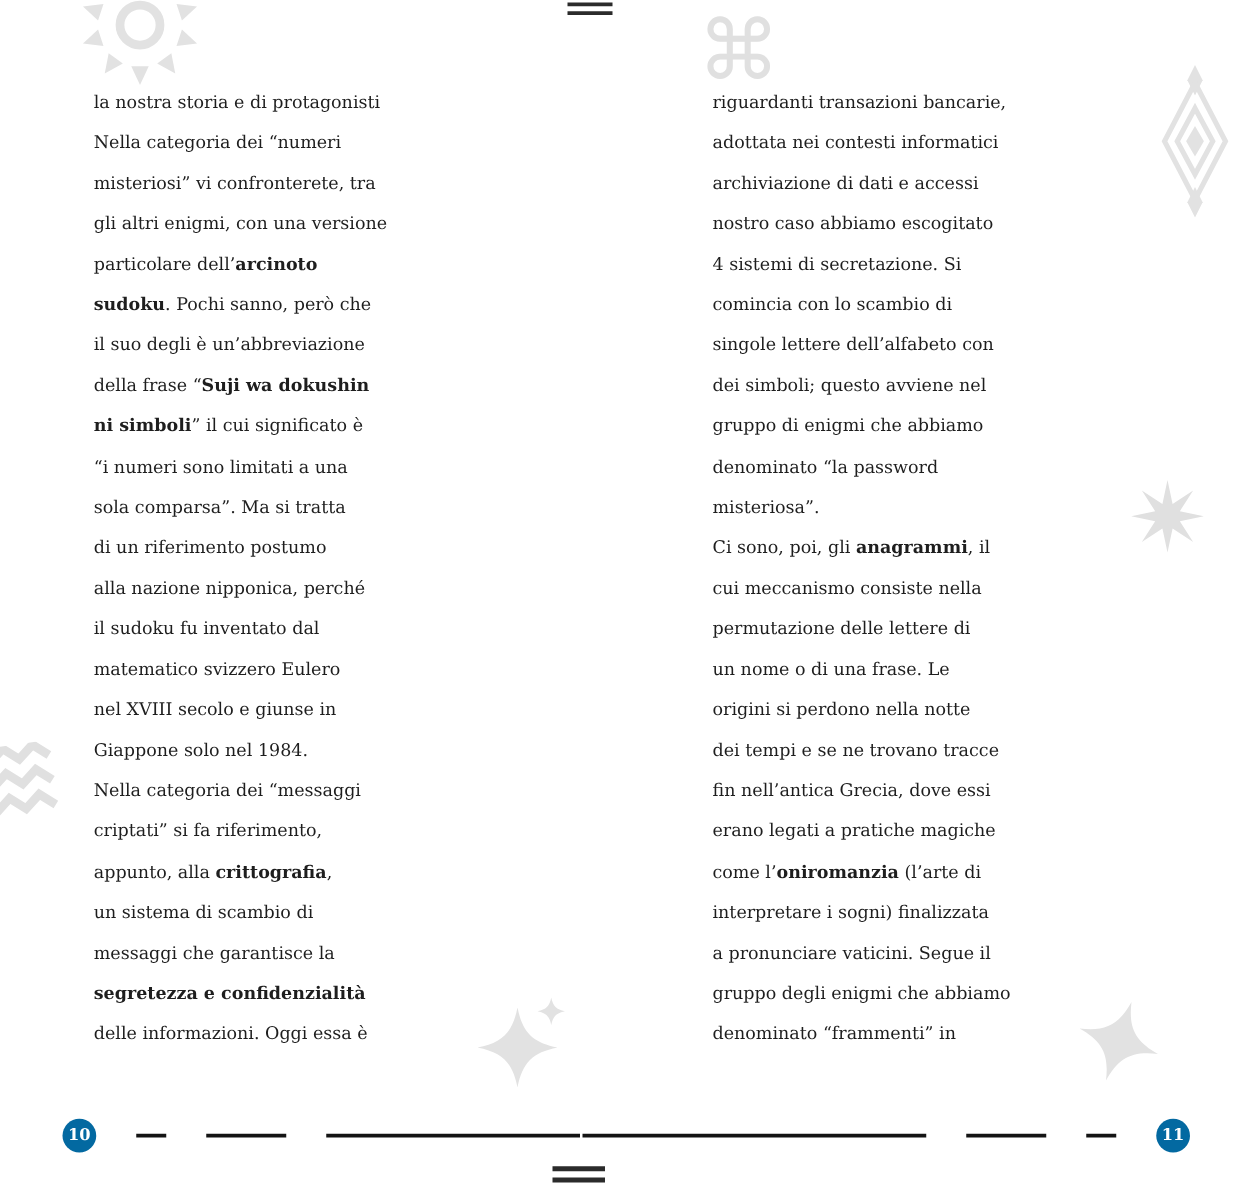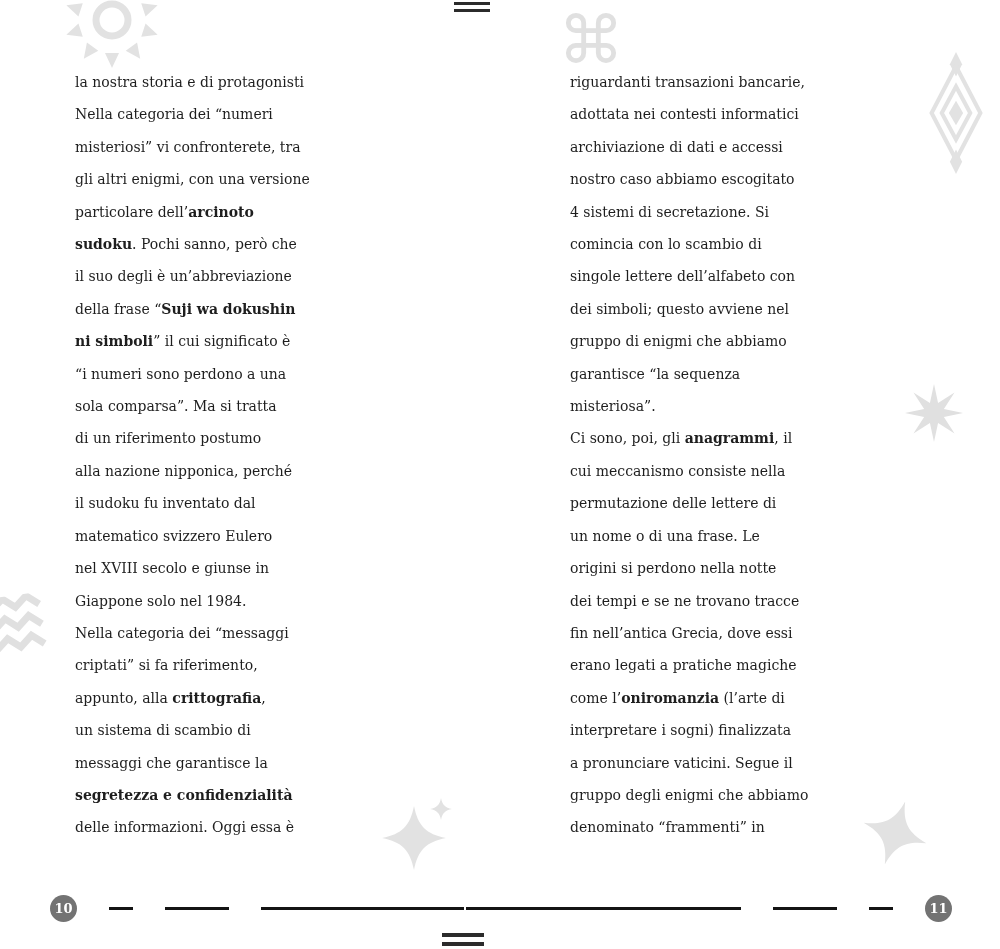--- a/index.html
+++ b/index.html
@@ -27,21 +27,21 @@
   .fm-t2{left:454px;top:9px;width:36px;height:3px;}
   .fm-b1{left:442px;top:933px;width:42px;height:4px;}
   .fm-b2{left:442px;top:942px;width:42px;height:4px;}
   .footer{
     position:absolute;top:894px;height:28px;z-index:2;
     display:flex;align-items:center;column-gap:32px;
   }
   .footer-left{left:50px;width:414px;}
   .footer-right{left:466px;width:486px;align-items:center;}
   .page-badge{
-    width:27px;height:27px;border-radius:50%;background:#737373;color:#ffffff;
+    width:27px;height:27px;border-radius:50%;background:#0369a1;color:#ffffff;
     display:flex;align-items:center;justify-content:center;flex:0 0 auto;
     font-size:13px;font-weight:700;
   }
   .rule-seg{height:3px;background:#141414;flex:0 0 auto;}
   .seg-s{width:24px;}
   .seg-m{width:64px;}
   .seg-l{flex:1 1 auto;}
 </style>
 </head>
 <body>
@@ -116,21 +116,21 @@
 <div class="text-column col-left">
     <div class="line"><span>la nostra storia e di protagonisti</span></div>
     <div class="line"><span>Nella categoria dei “numeri</span></div>
     <div class="line"><span>misteriosi” vi confronterete, tra</span></div>
     <div class="line"><span>gli altri enigmi, con una versione</span></div>
     <div class="line"><span>particolare dell’</span><span class="b">arcinoto</span></div>
     <div class="line"><span class="b">sudoku</span><span>. Pochi sanno, però che</span></div>
     <div class="line"><span>il suo degli è un’abbreviazione</span></div>
     <div class="line"><span>della frase “</span><span class="b i">Suji wa dokushin</span></div>
     <div class="line"><span class="b i">ni simboli</span><span>” il cui significato è</span></div>
-    <div class="line"><span>“i numeri sono perdono a una</span></div>
+    <div class="line"><span>“i numeri sono limitati a una</span></div>
     <div class="line"><span>sola comparsa”. Ma si tratta</span></div>
     <div class="line"><span>di un riferimento postumo</span></div>
     <div class="line"><span>alla nazione nipponica, perché</span></div>
     <div class="line"><span>il sudoku fu inventato dal</span></div>
     <div class="line"><span>matematico svizzero Eulero</span></div>
     <div class="line"><span>nel XVIII secolo e giunse in</span></div>
     <div class="line"><span>Giappone solo nel 1984.</span></div>
     <div class="line"><span>Nella categoria dei “messaggi</span></div>
     <div class="line"><span>criptati” si fa riferimento,</span></div>
     <div class="line"><span>appunto, alla </span><span class="b">crittografia</span><span>,</span></div>
@@ -142,21 +142,21 @@
 <div class="text-column col-right">
     <div class="line"><span>riguardanti transazioni bancarie,</span></div>
     <div class="line"><span>adottata nei contesti informatici</span></div>
     <div class="line"><span>archiviazione di dati e accessi</span></div>
     <div class="line"><span>nostro caso abbiamo escogitato</span></div>
     <div class="line"><span>4 sistemi di secretazione. Si</span></div>
     <div class="line"><span>comincia con lo scambio di</span></div>
     <div class="line"><span>singole lettere dell’alfabeto con</span></div>
     <div class="line"><span>dei simboli; questo avviene nel</span></div>
     <div class="line"><span>gruppo di enigmi che abbiamo</span></div>
-    <div class="line"><span>garantisce “la sequenza</span></div>
+    <div class="line"><span>denominato “la password</span></div>
     <div class="line"><span>misteriosa”.</span></div>
     <div class="line"><span>Ci sono, poi, gli </span><span class="b">anagrammi</span><span>, il</span></div>
     <div class="line"><span>cui meccanismo consiste nella</span></div>
     <div class="line"><span>permutazione delle lettere di</span></div>
     <div class="line"><span>un nome o di una frase. Le</span></div>
     <div class="line"><span>origini si perdono nella notte</span></div>
     <div class="line"><span>dei tempi e se ne trovano tracce</span></div>
     <div class="line"><span>fin nell’antica Grecia, dove essi</span></div>
     <div class="line"><span>erano legati a pratiche magiche</span></div>
     <div class="line"><span>come l’</span><span class="b">oniromanzia</span><span> (l’arte di</span></div>

